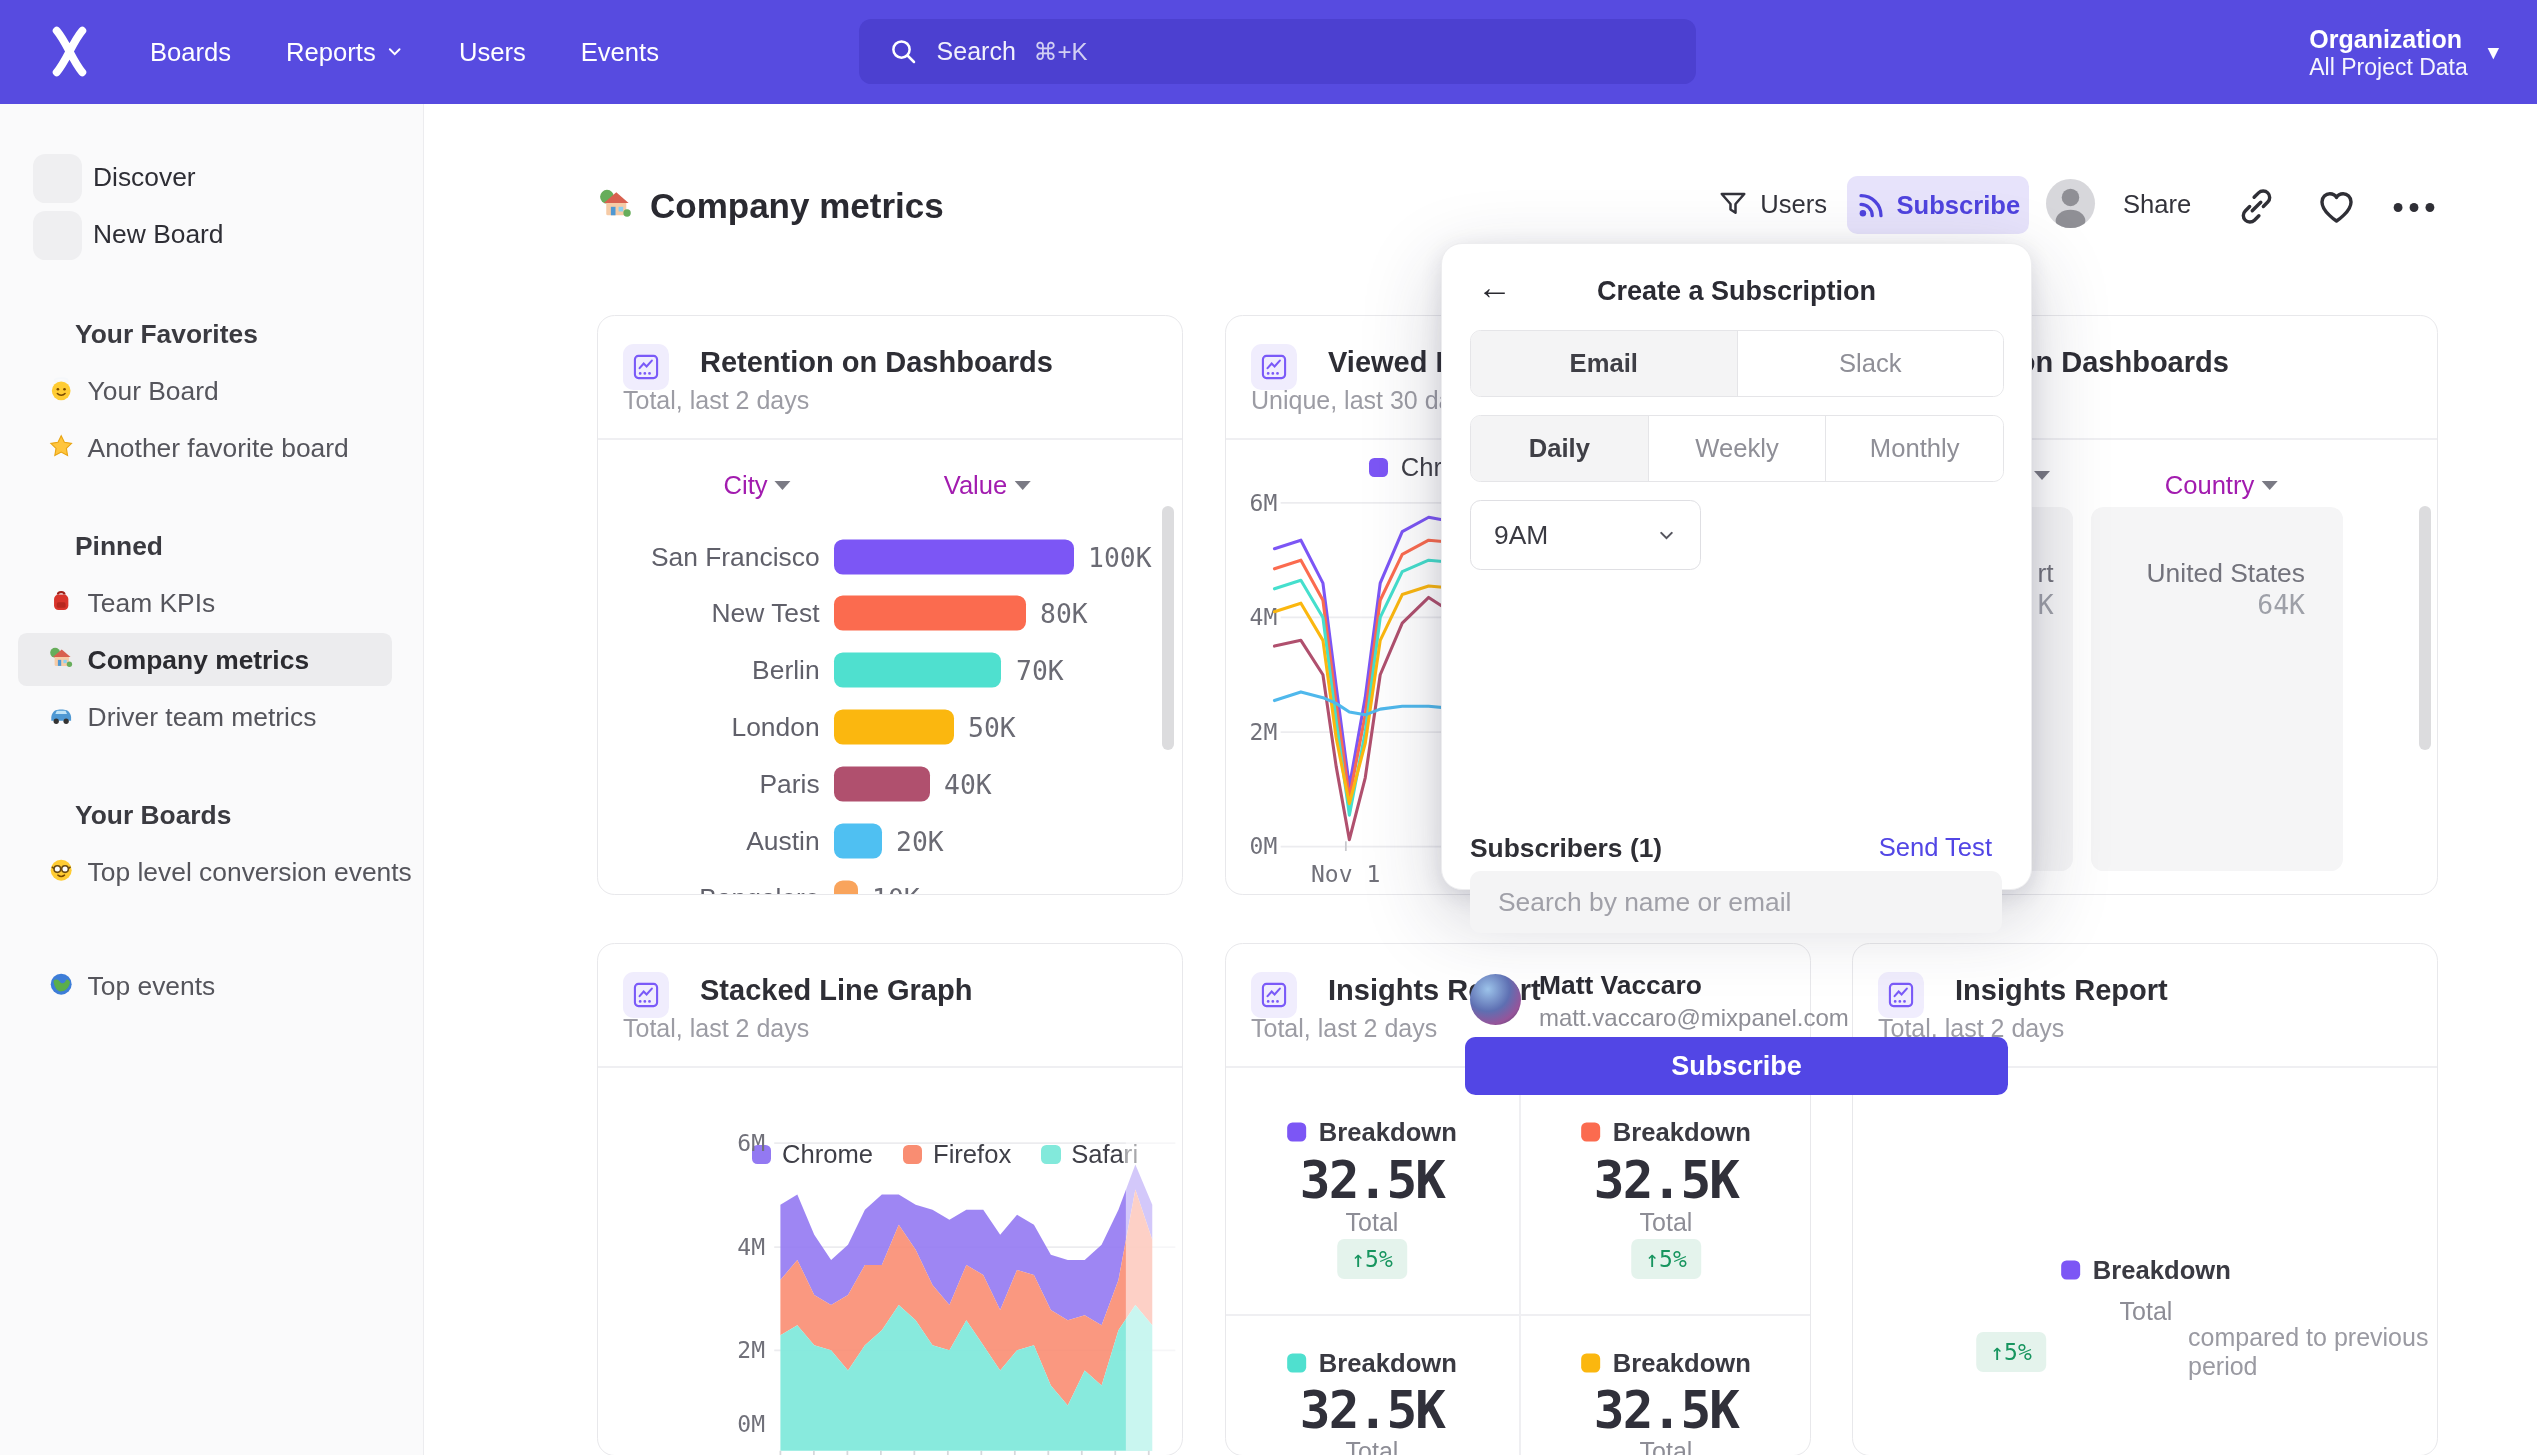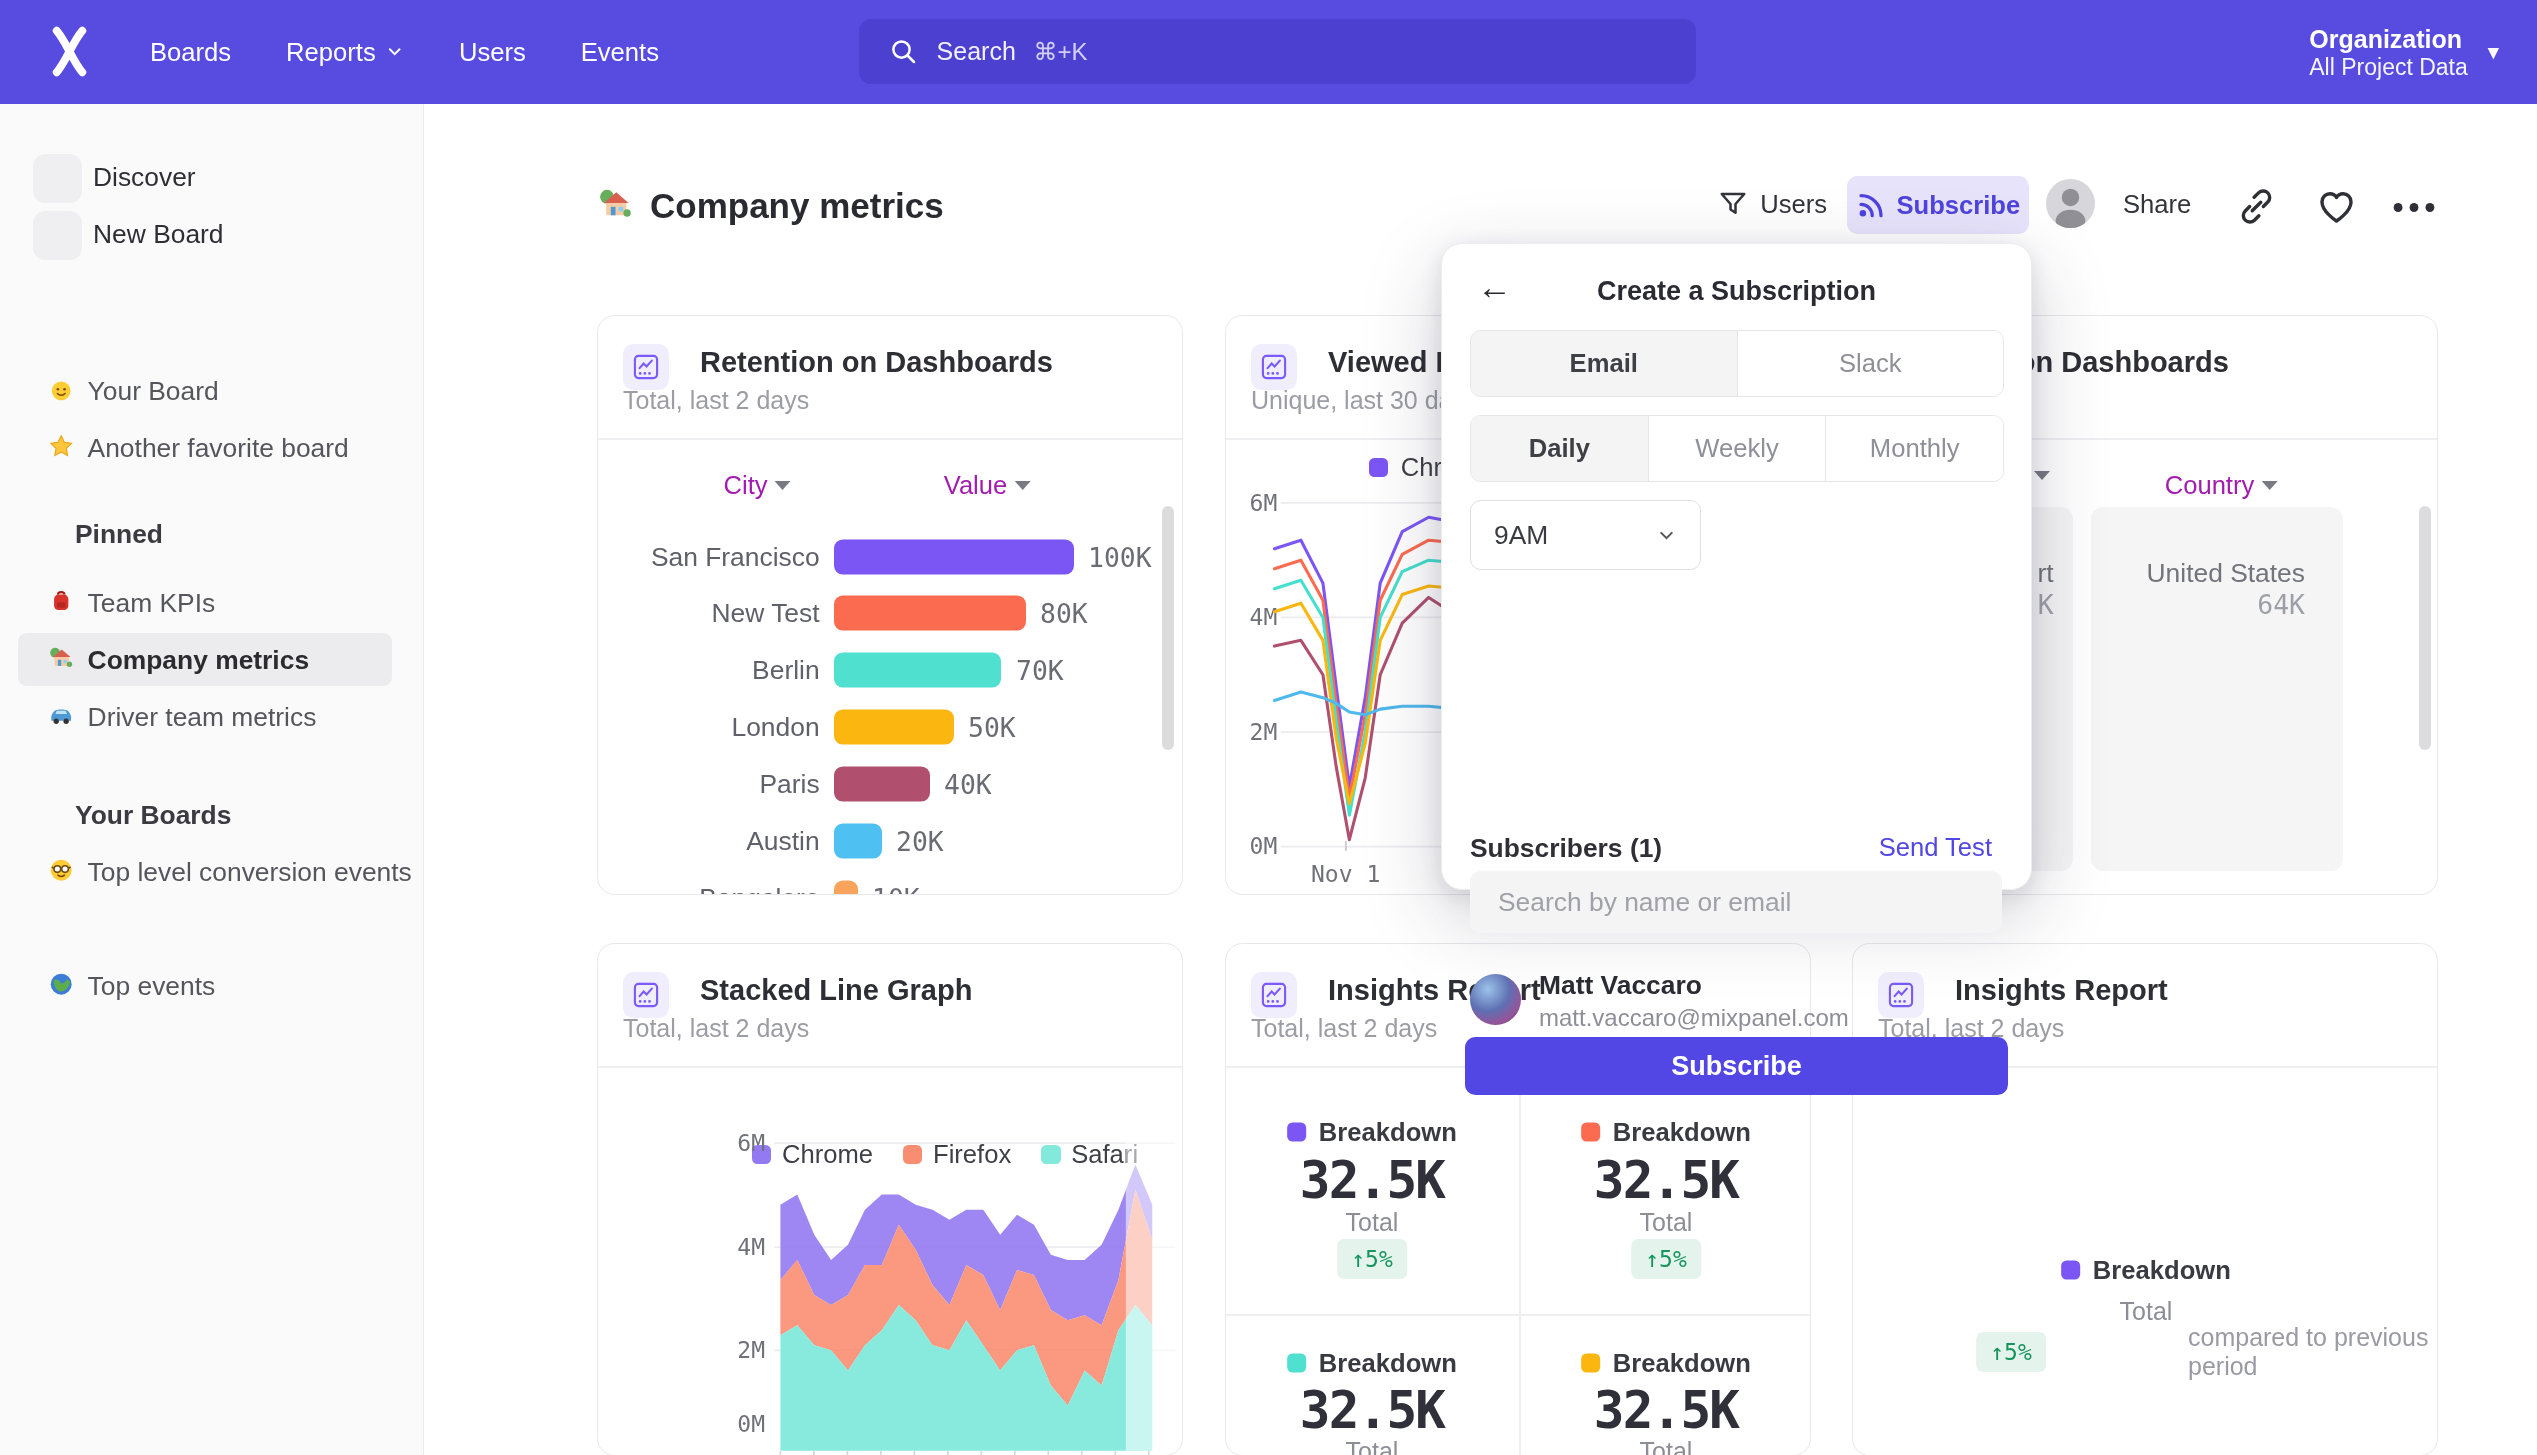--- a/index.html
+++ b/index.html
@@ -147,37 +147,41 @@
         <svg width="30" height="30" viewBox="0 0 24 24"></svg>
       </span>
     <span class="abs sb-label" style="left:93px;top:12.3px;">Discover</span>
     </div>
     <div class="abs sb-row" style="left:0;top:103px;width:423px;height:56px;">
     <span class="abs sb-action-box" style="top:3.5px;">
         <svg width="30" height="30" viewBox="0 0 24 24"></svg>
       </span>
     <span class="abs sb-label" style="left:93px;top:12.3px;">New Board</span>
     </div>
+    <div class="abs sb-row" style="left:0;top:204px;width:423px;height:53px;">
+    <span class="abs" style="left:44px;top:14px;"><svg width="23" height="23" viewBox="0 0 24 24"></svg></span>
+    <span class="abs sb-head" style="left:75px;top:10.6px;">Your Favorites</span>
+    </div>
     <div class="abs sb-row " style="left:17.6px;top:260px;width:374px;height:53px;">
       <span class="abs" style="left:30px;top:12.3px;"><svg width="26.4" height="26.4" viewBox="0 0 24 24">
           <ellipse cx="12" cy="4" rx="6" ry="2" fill="none" stroke="#F5F7FA" stroke-width="1.6"></ellipse>
           <circle cx="12" cy="13.5" r="8.5" fill="#FFCC33"></circle>
           <circle cx="9" cy="12" r="1.2" fill="#7A4A00"></circle>
           <circle cx="15" cy="12" r="1.2" fill="#7A4A00"></circle>
           <path d="M8.5 16c1.8 2 5.2 2 7 0" stroke="#7A4A00" stroke-width="1.4" fill="none" stroke-linecap="round"></path>
         </svg></span>
       <span class="abs sb-item-label" style="left:70px;top:11.5px;">Your Board</span>
     </div>
     <div class="abs sb-row " style="left:17.6px;top:317px;width:374px;height:53px;">
       <span class="abs" style="left:30px;top:12.3px;"><svg width="26.4" height="26.4" viewBox="0 0 24 24">
           <path d="M12 2.5l2.9 5.9 6.5 1-4.7 4.6 1.1 6.5L12 17.4l-5.8 3.1 1.1-6.5L2.6 9.4l6.5-1z" fill="#FFC53D" stroke="#E8A412" stroke-width="1"></path>
         </svg></span>
       <span class="abs sb-item-label" style="left:70px;top:11.5px;">Another favorite board</span>
     </div>
-    <div class="abs sb-row" style="left:0;top:404px;width:423px;height:53px;">
+    <div class="abs sb-row" style="left:0;top:416px;width:423px;height:53px;">
     <span class="abs" style="left:44px;top:14px;"><svg width="23" height="23" viewBox="0 0 24 24"></svg></span>
     <span class="abs sb-head" style="left:75px;top:10.6px;">Pinned</span>
     </div>
     <div class="abs sb-row " style="left:17.6px;top:472px;width:374px;height:53px;">
       <span class="abs" style="left:30px;top:12.3px;"><svg width="26.4" height="26.4" viewBox="0 0 24 24">
           <rect x="5.5" y="6" width="13" height="14" rx="4" fill="#D9342B"></rect>
           <path d="M9 6c0-3 6-3 6 0" stroke="#A02018" stroke-width="2" fill="none"></path>
           <rect x="8" y="13" width="8" height="5" rx="1.5" fill="#B7271F"></rect>
         </svg></span>
       <span class="abs sb-item-label" style="left:70px;top:11.5px;">Team KPIs</span>

